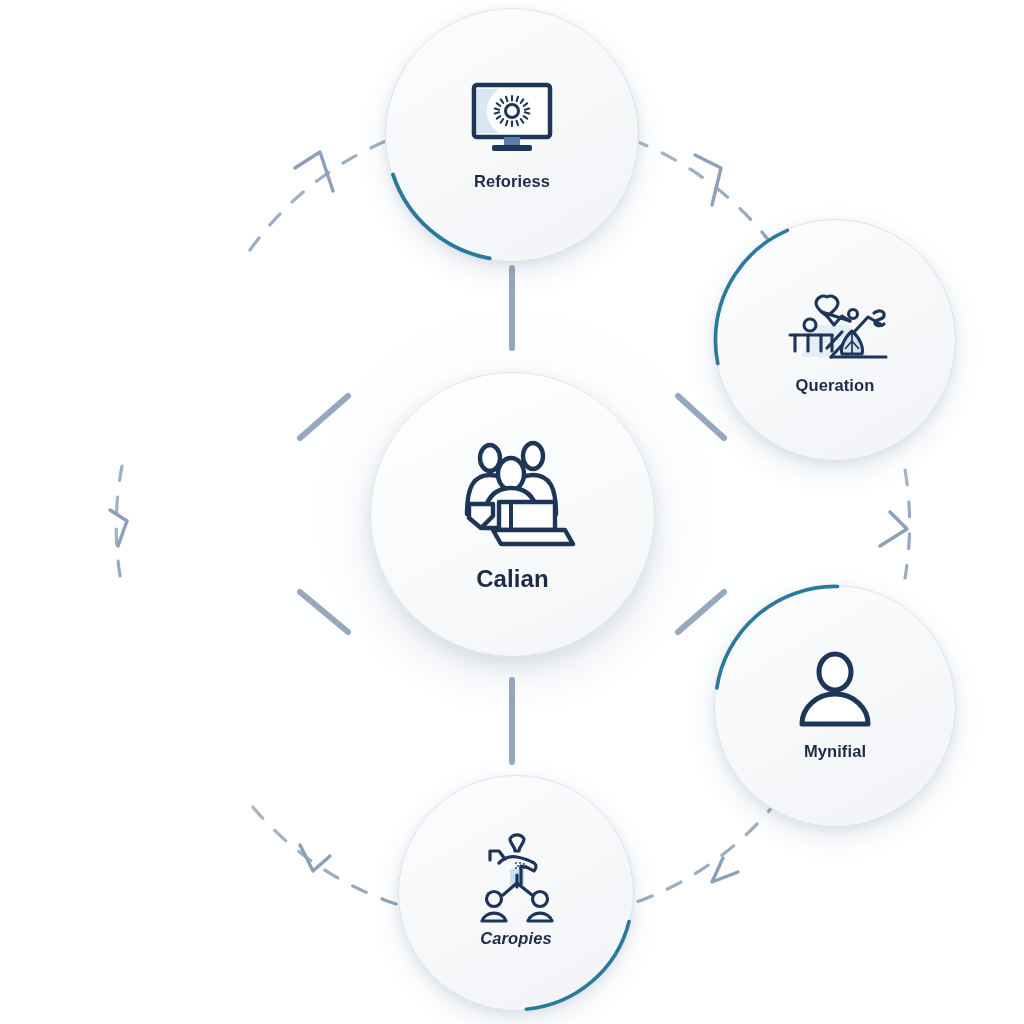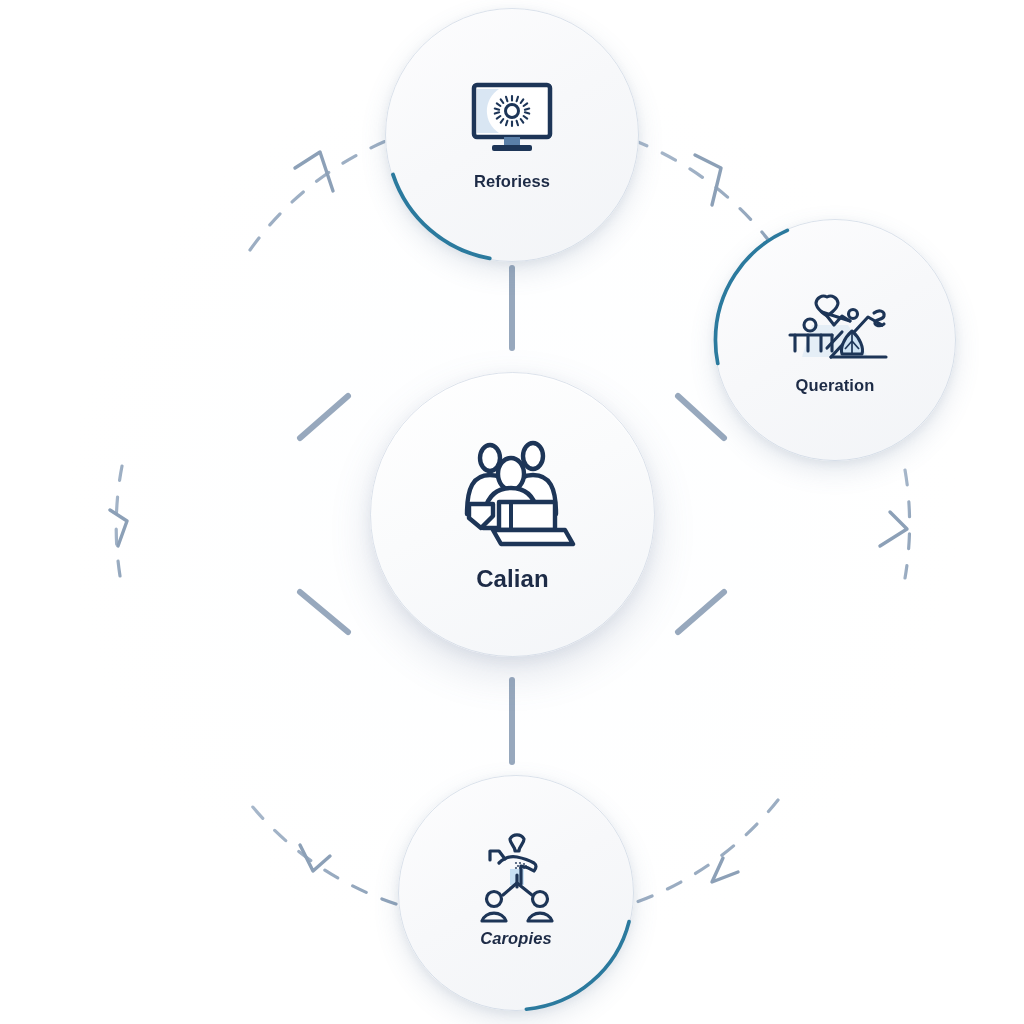--- a/index.html
+++ b/index.html
@@ -235,20 +235,32 @@
         <g stroke="#1d3557" stroke-width="1.7" fill="none">
           <path d="M70 48 V68"></path>
             <path d="M70 56 L63 64"></path>
             <path d="M70 56 L77 64"></path>
         </g>
       </svg>
     </div>
     <div class="node-label">Queration</div>
   </div>
 
+  <div class="node n-right">
+    <svg class="ring" viewBox="0 0 100 100">
+      <circle cx="50" cy="50" r="48.6" fill="none" stroke="#2b7a9e" stroke-width="1.5" stroke-linecap="round" stroke-dasharray="70 235" stroke-dashoffset="-160"></circle>
+    </svg>
+    <div class="node-icon">
+      <svg width="86" height="84" viewBox="0 0 86 84">
+        <ellipse cx="43" cy="22" rx="16" ry="18" fill="#ffffff" stroke="#1d3557" stroke-width="5"></ellipse>
+        <path d="M10 74 a33 30 0 0 1 66 0 z" fill="#ffffff" stroke="#1d3557" stroke-width="5" stroke-linejoin="round"></path>
+      </svg>
+    </div>
+    <div class="node-label">Mynifial</div>
+  </div>
 
   <div class="node n-bottom">
     <svg class="ring" viewBox="0 0 100 100">
       <circle cx="50" cy="50" r="48.6" fill="none" stroke="#2b7a9e" stroke-width="1.5" stroke-linecap="round" stroke-dasharray="60 245" stroke-dashoffset="-12"></circle>
     </svg>
     <div class="node-icon">
       <svg width="100" height="92" viewBox="0 0 100 92">
         <rect x="44" y="36" width="14" height="16" fill="#bedcf2" opacity="0.85"></rect>
         <g fill="none" stroke="#1d3557" stroke-width="3.2" stroke-linecap="round" stroke-linejoin="round">
           <path d="M44 6 a8 8 0 0 1 14 0 c0 5 -5 7 -5 12 h-4 c0 -5 -5 -7 -5 -12 z"></path>

